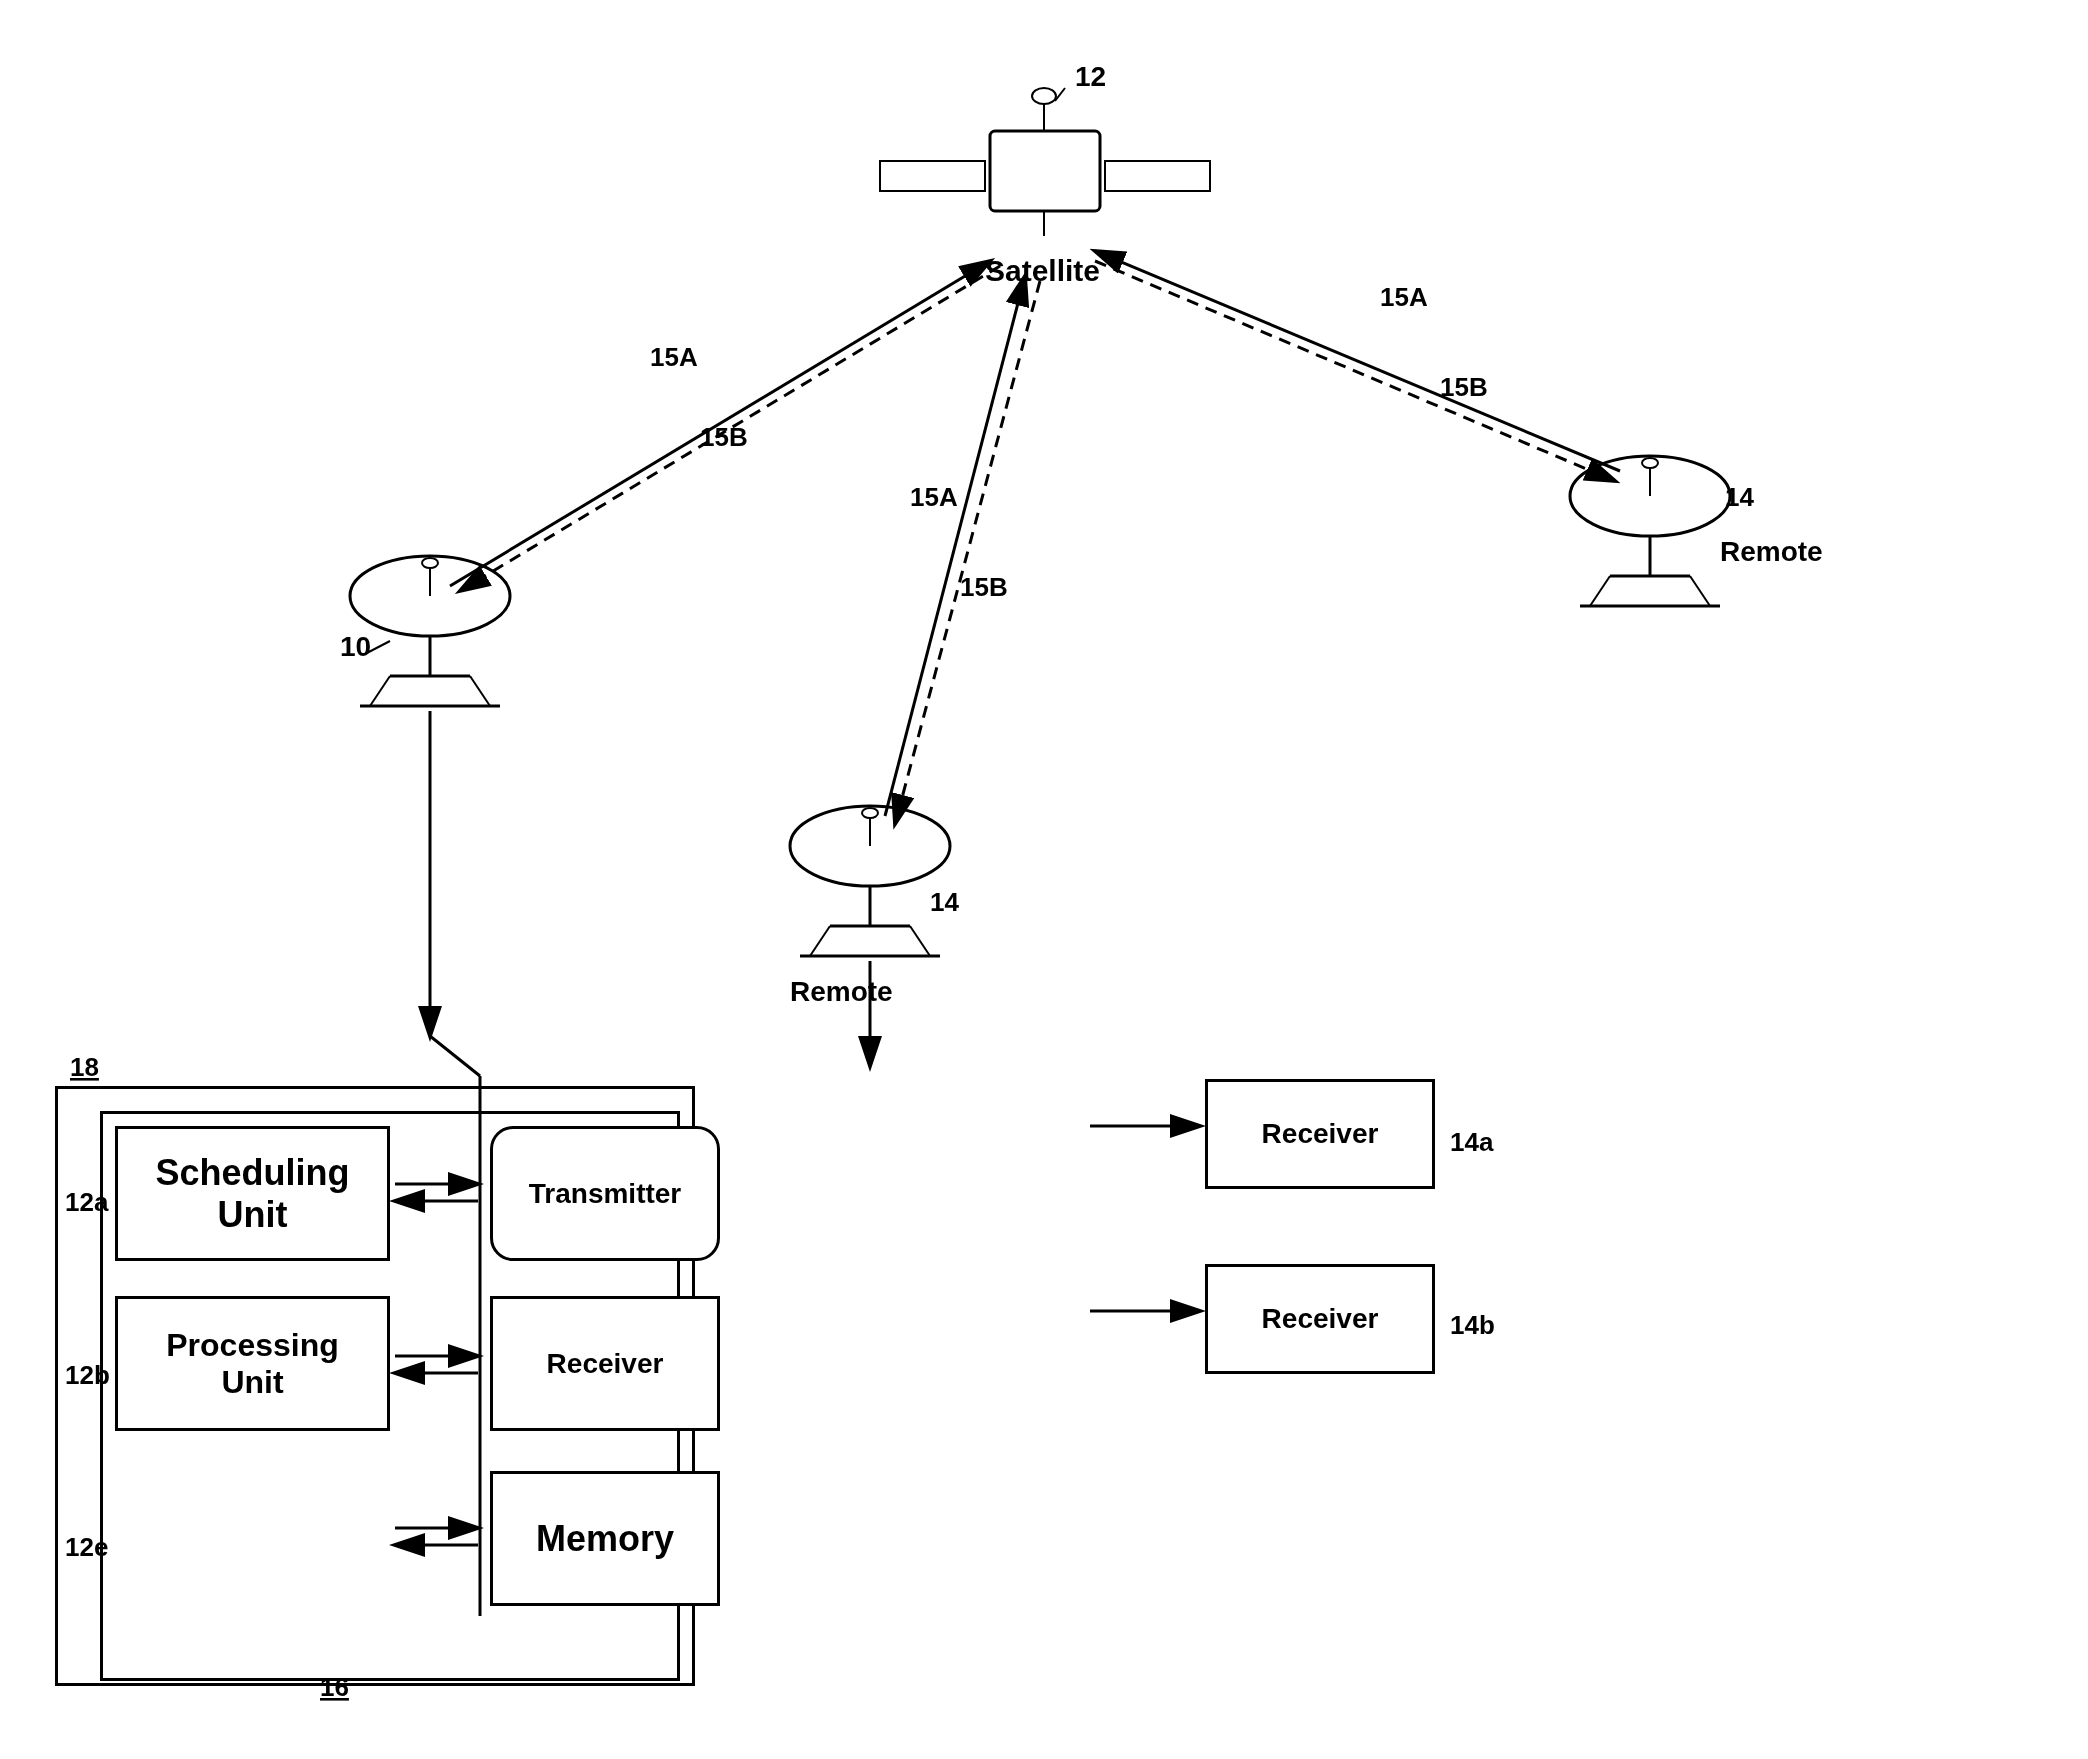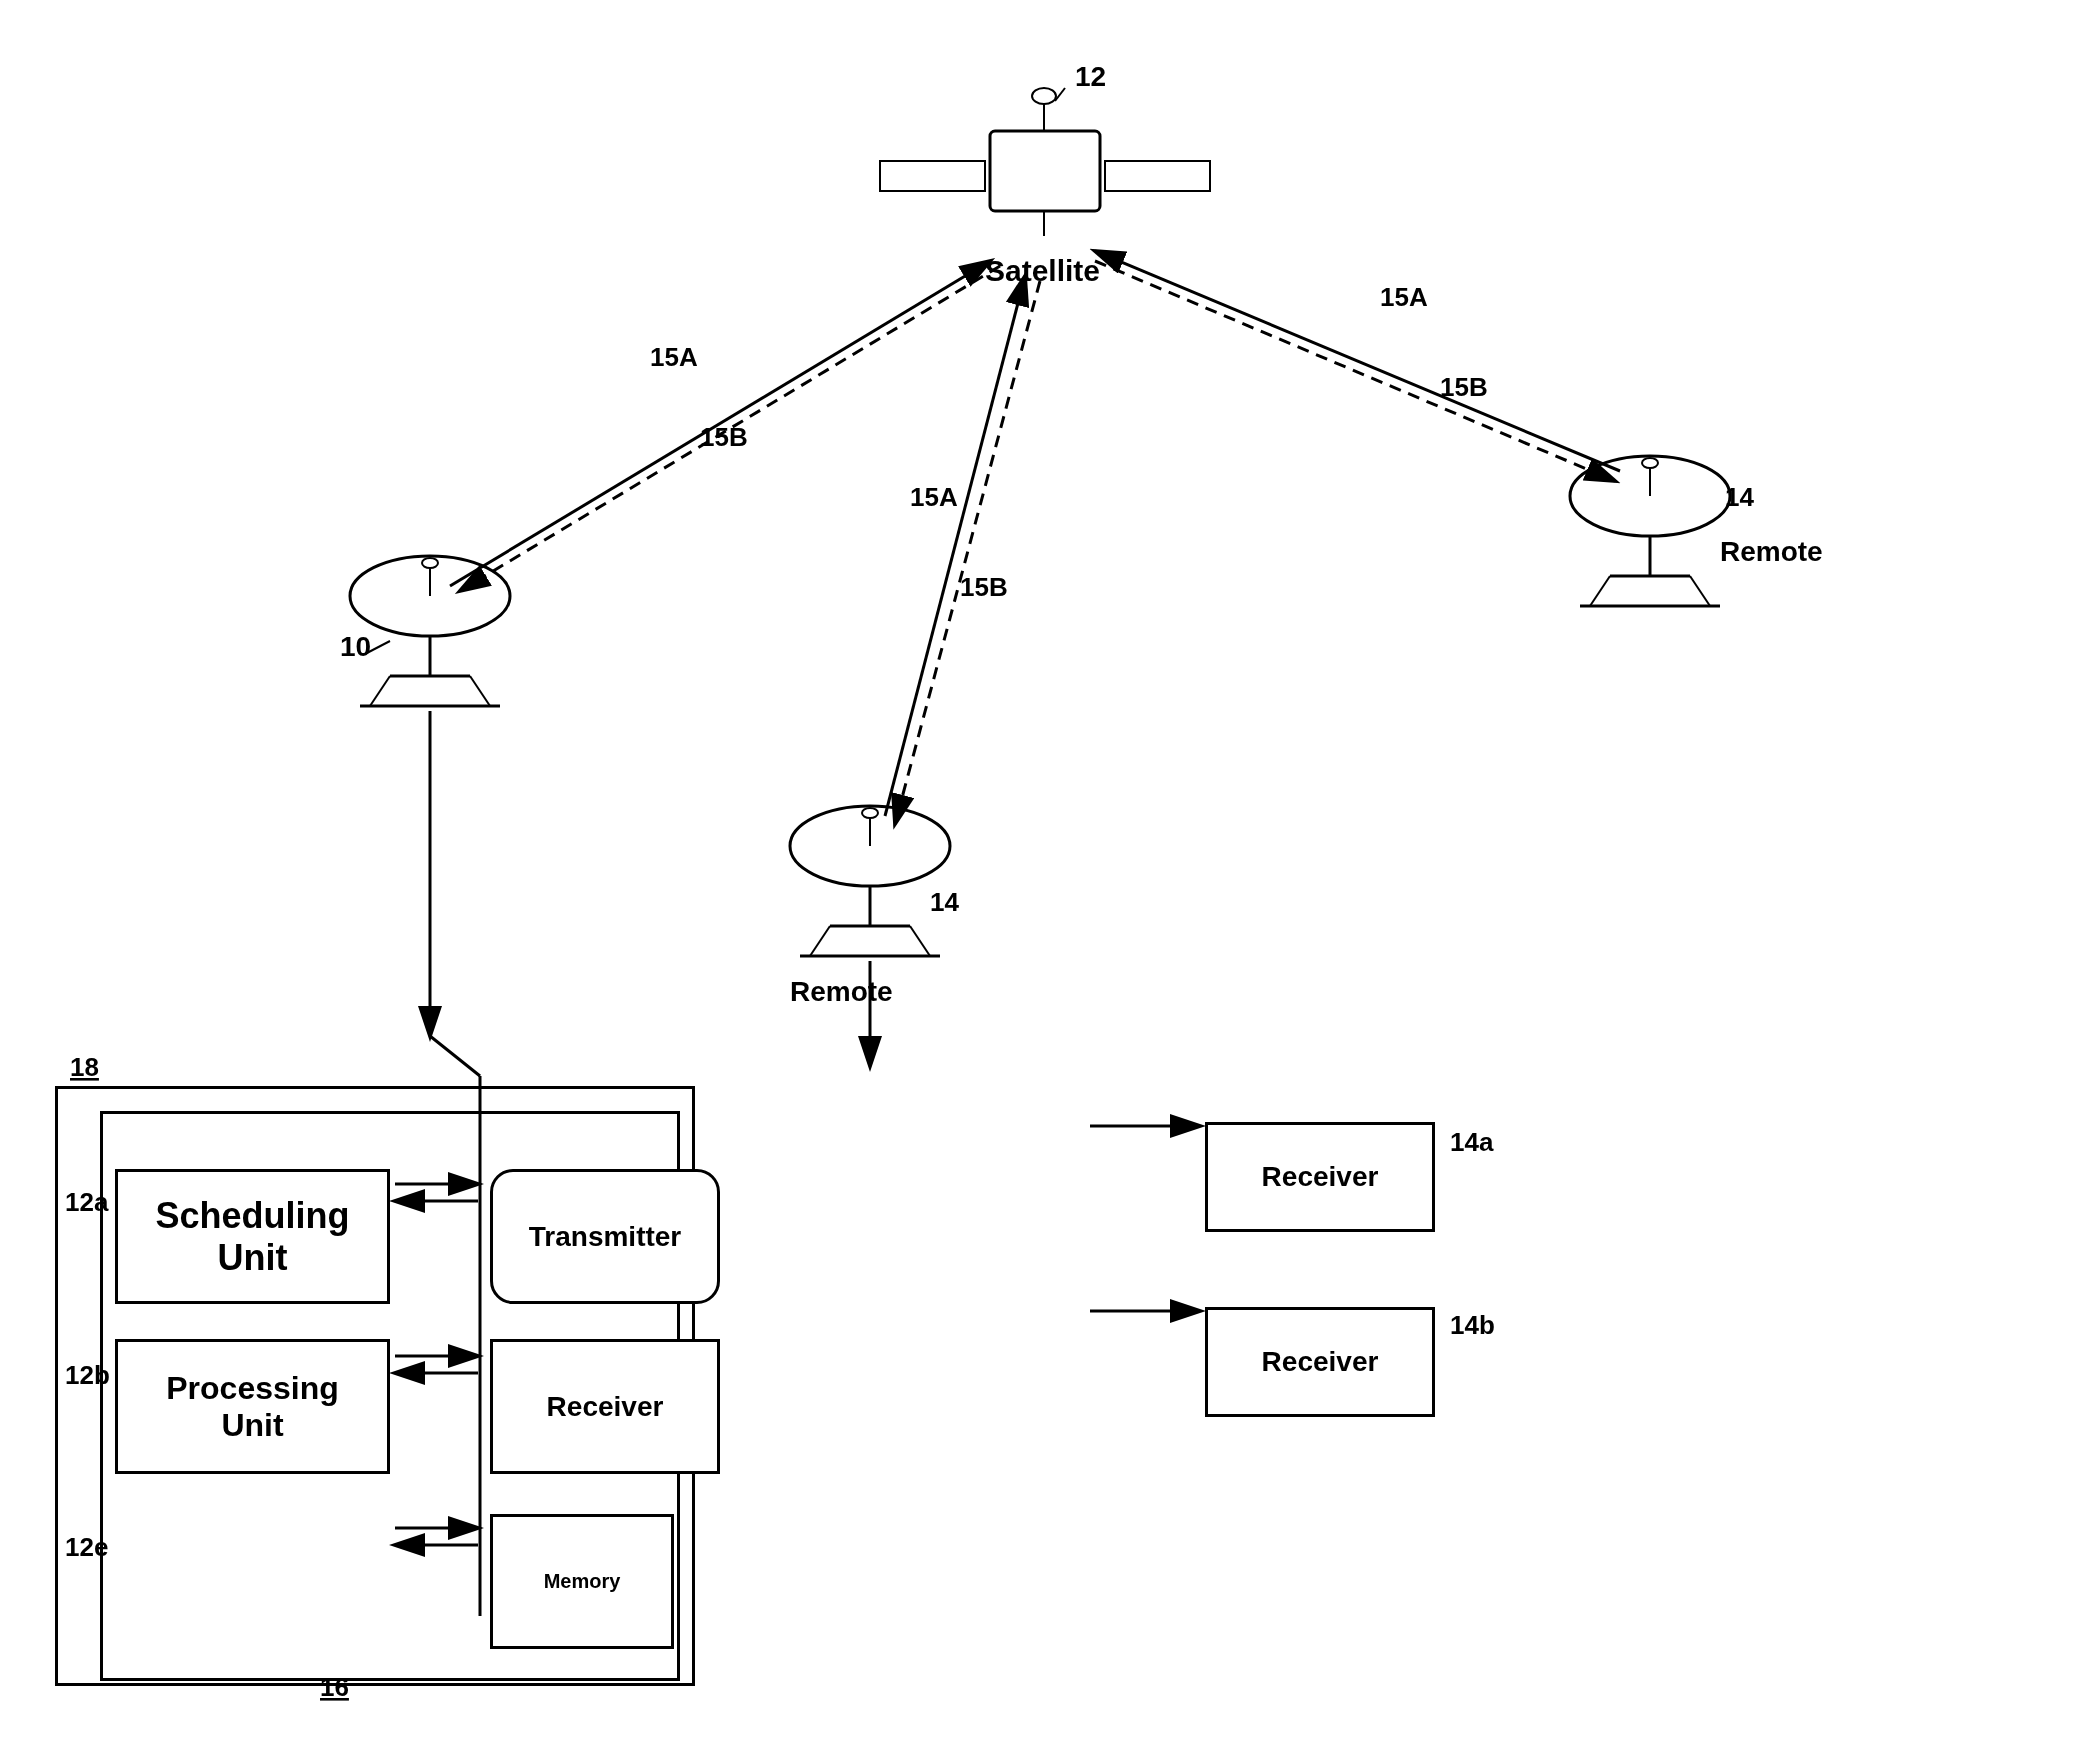--- a/index.html
+++ b/index.html
@@ -22,21 +22,20 @@
     .box {
       position: absolute;
       border: 3px solid #000;
       background: #fff;
       display: flex;
       align-items: center;
       justify-content: center;
       font-size: 26px;
       font-weight: bold;
       text-align: center;
-      margin-top: 43px;
     }
     
     svg.main-svg {
       position: absolute;
       top: 0; left: 0;
       width: 2088px;
       height: 1759px;
     }
   </style>
 </head>
@@ -200,21 +199,21 @@
 
 
   <div class="box" style="position:absolute; left:490px; top:1110px; width:230px; height:135px; font-size:28px;border-radius:23px;">
     <span>Transmitter</span>
   </div>
 
   <div class="box" style="position:absolute; left:490px; top:1280px; width:230px; height:135px; font-size:28px;">
     <span>Receiver</span>
   </div>
 
-  <div class="box" style="position:absolute; left:490px; top:1455px; width:184px; height:135px; font-size:20px;">
+  <div class="box" style="position:absolute; left:490px; top:1455px; width:230px; height:135px; font-size:36px;">
     <span>Memory</span>
   </div>
 
   <div class="box" style="position:absolute; left:1205px; top:1063px; width:230px; height:110px; font-size:28px;">
     <span>Receiver</span>
   </div>
 
   <div class="box" style="position:absolute; left:1205px; top:1248px; width:230px; height:110px; font-size:28px;">
     <span>Receiver</span>
   </div>

